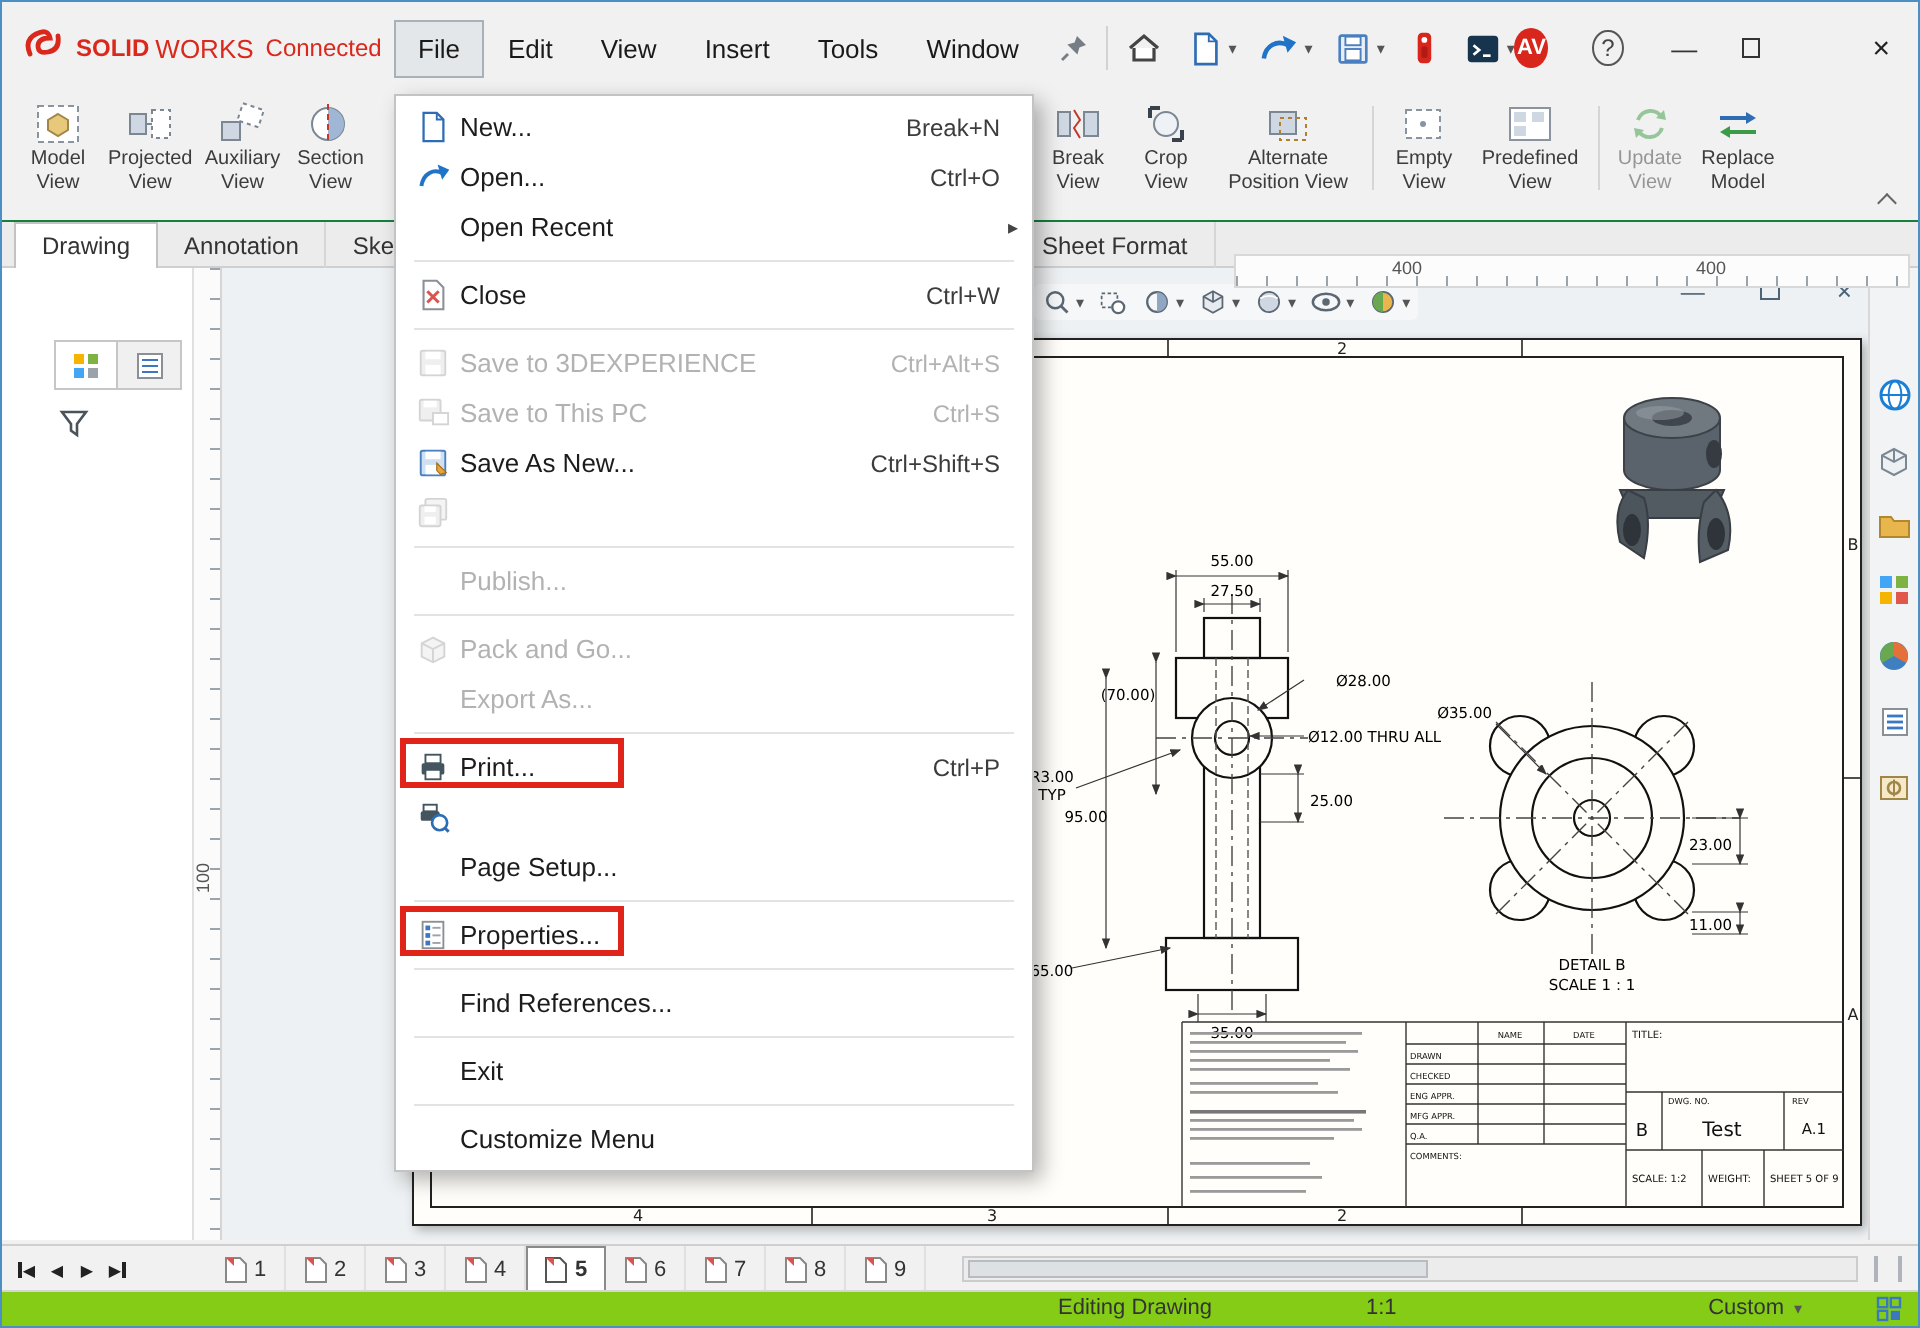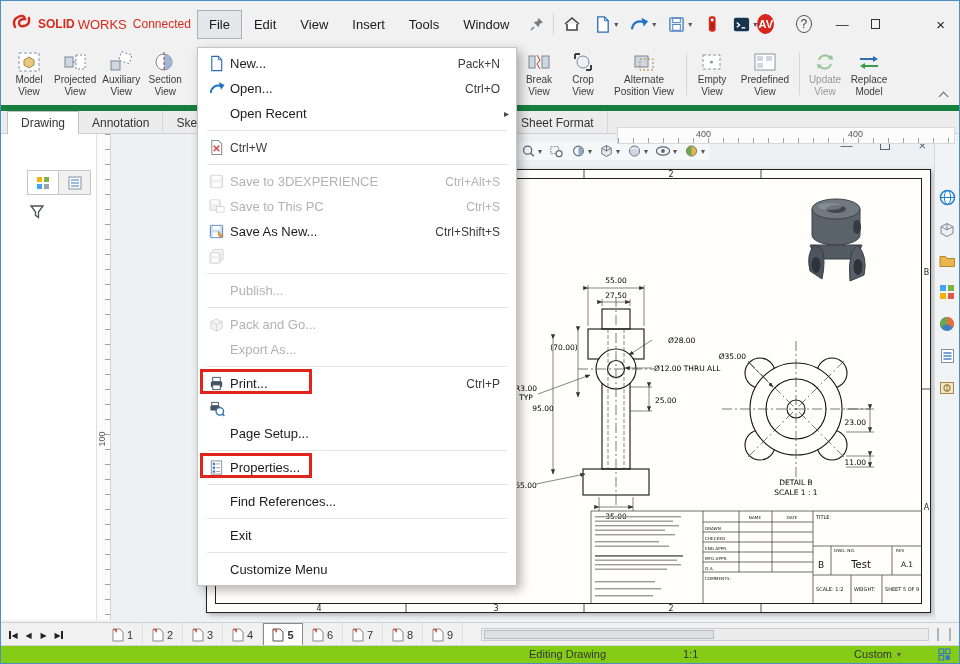--- a/index.html
+++ b/index.html
@@ -19,21 +19,21 @@
 .tb-sep{width:1px;height:22px;background:#d2d2d2;margin:0 8px}
 .qat{display:flex;align-items:center;gap:11px}
 .qbtn{display:flex;align-items:center;gap:1px}
 .caret::after{content:"▾";font-size:8px;color:#555;margin-left:1px}
 .avatar{width:20px;height:20px;border-radius:50%;background:#d8261c;color:#fff;font-size:11px;font-weight:bold;display:flex;align-items:center;justify-content:center;margin-left:auto}
 .helpbtn{width:18px;height:18px;border:1.4px solid #555;border-radius:50%;color:#444;font-size:12px;display:flex;align-items:center;justify-content:center;margin-left:22px}
 .wmin{margin-left:24px;color:#333;font-size:13px}
 .wmax{margin-left:22px;width:11px;height:10px;border:1.5px solid #333}
 .wclose{margin-left:56px;margin-right:4px;color:#222;font-size:15px}
 
-.ribbon{position:absolute;top:46px;left:0;right:0;height:64px;background:#f1f1f1;border-bottom:6px solid #15803d}
+.ribbon{position:absolute;top:46px;left:0;right:0;height:64px;background:#f1f1f1;border-bottom:1px solid #15803d}
 .rgroup{position:absolute;top:3px;display:flex;align-items:stretch}
 .rbtn{min-width:44px;padding:1px 3px;display:flex;flex-direction:column;align-items:center;justify-content:flex-start;font-size:10px;color:#3c3c3c;line-height:1.15;text-align:center}
 .rbtn svg{margin-bottom:1px}
 .rbtn.dis{opacity:.5}
 .rsep{width:1px;background:#d5d5d5;margin:3px 3px}
 .collapse{position:absolute;right:12px;bottom:6px;width:8px;height:8px}
 .collapse::before{content:"";position:absolute;left:1px;top:2px;width:6px;height:6px;border-left:1.6px solid #666;border-top:1.6px solid #666;transform:rotate(45deg)}
 
 .tabrow{position:absolute;top:110px;left:0;right:0;height:23px;background:#ececec;border-bottom:1px solid #cfcfcf}
 .tabs{position:absolute;left:6px;top:0;display:flex;height:23px}
@@ -601,21 +601,21 @@
 
   <div class="filemenu">
     <div class="fm-item">
       <span class="fm-ic">
           <svg width="17" height="17" viewBox="0 0 18 18">
             <path d="M4 1.5 h7 l3.5 3.5 v11.5 h-10.5 z" fill="#fff" stroke="#2e6db4" stroke-width="1.2"></path>
             <path d="M11 1.5 v3.5 h3.5" stroke="#2e6db4" fill="none"></path>
           </svg>
         </span>
       <span class="fm-label">New...</span>
-      <span class="fm-short">Pack+N</span>
+      <span class="fm-short">Break+N</span>
     </div>
     <div class="fm-item">
       <span class="fm-ic">
           <svg width="18" height="17" viewBox="0 0 20 18">
             <path d="M3 14 C4 7 10 4 15 7" stroke="#1f74c8" stroke-width="2.2" fill="none"></path>
             <path d="M12 2 l6.5 3 -4 5.5 z" fill="#1f74c8"></path>
           </svg>
         </span>
       <span class="fm-label">Open...</span>
       <span class="fm-short">Ctrl+O</span>
@@ -626,20 +626,21 @@
       <span class="fm-short"></span>
     </div>
     <div class="fm-sep"></div>
     <div class="fm-item">
       <span class="fm-ic">
           <svg width="17" height="17" viewBox="0 0 18 18">
             <path d="M4 1.5 h7 l3.5 3.5 v11.5 h-10.5 z" fill="#fff" stroke="#8a9097" stroke-width="1.1"></path>
             <path d="M6 7 l6 6 M12 7 l-6 6" stroke="#d9534f" stroke-width="1.6"></path>
           </svg>
         </span>
+      <span class="fm-label">Close</span>
       <span class="fm-short">Ctrl+W</span>
     </div>
     <div class="fm-sep"></div>
     <div class="fm-item dis">
       <span class="fm-ic">
           <svg width="17" height="17" viewBox="0 0 18 18">
             <rect x="2.5" y="2.5" width="13" height="13" rx="1" fill="#d9dde1" stroke="#9aa2aa"></rect>
             <rect x="5" y="3" width="8" height="4" fill="#fff"></rect>
             <rect x="5" y="10" width="8" height="5" fill="#fff"></rect>
           </svg>

